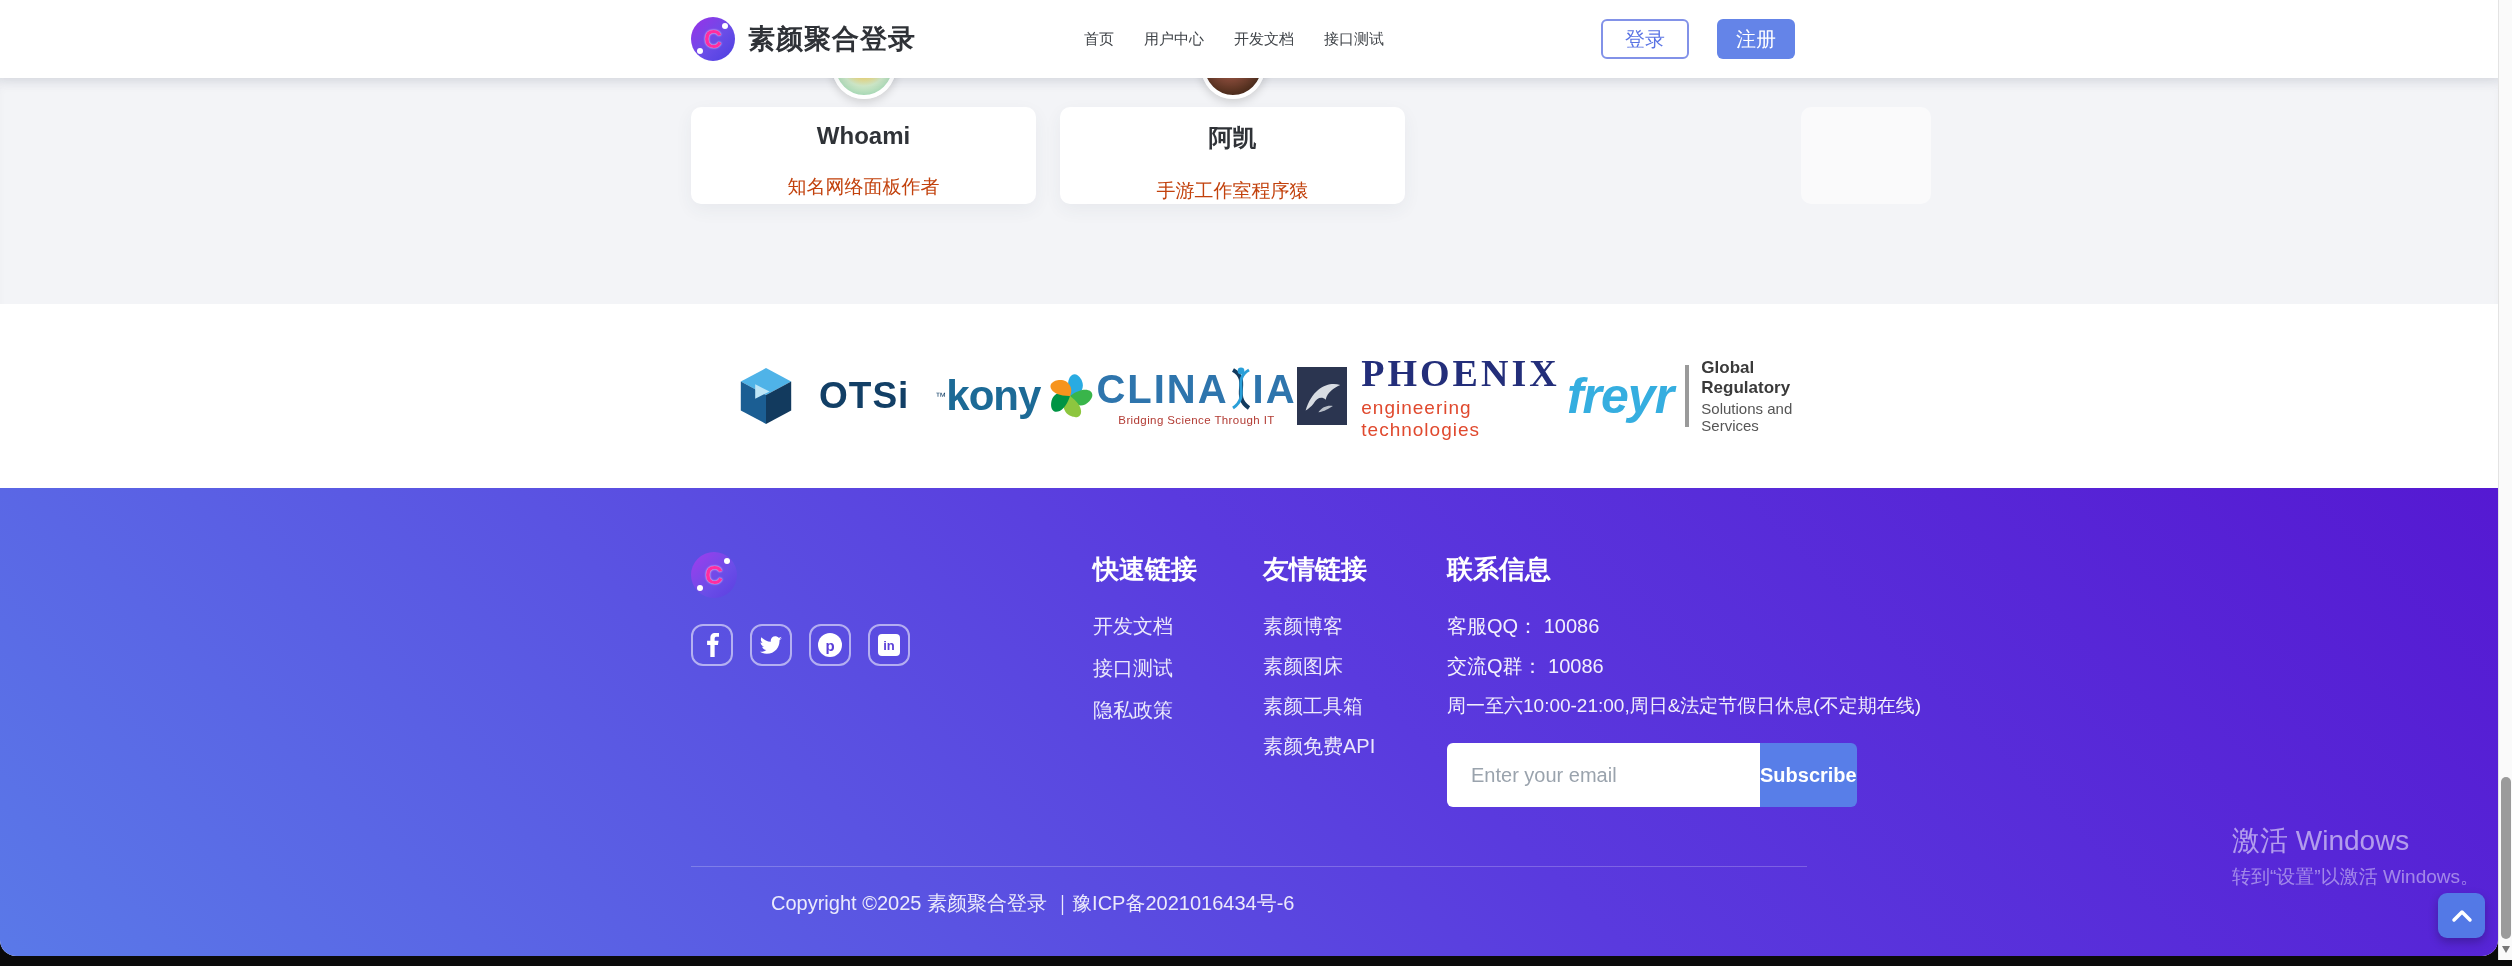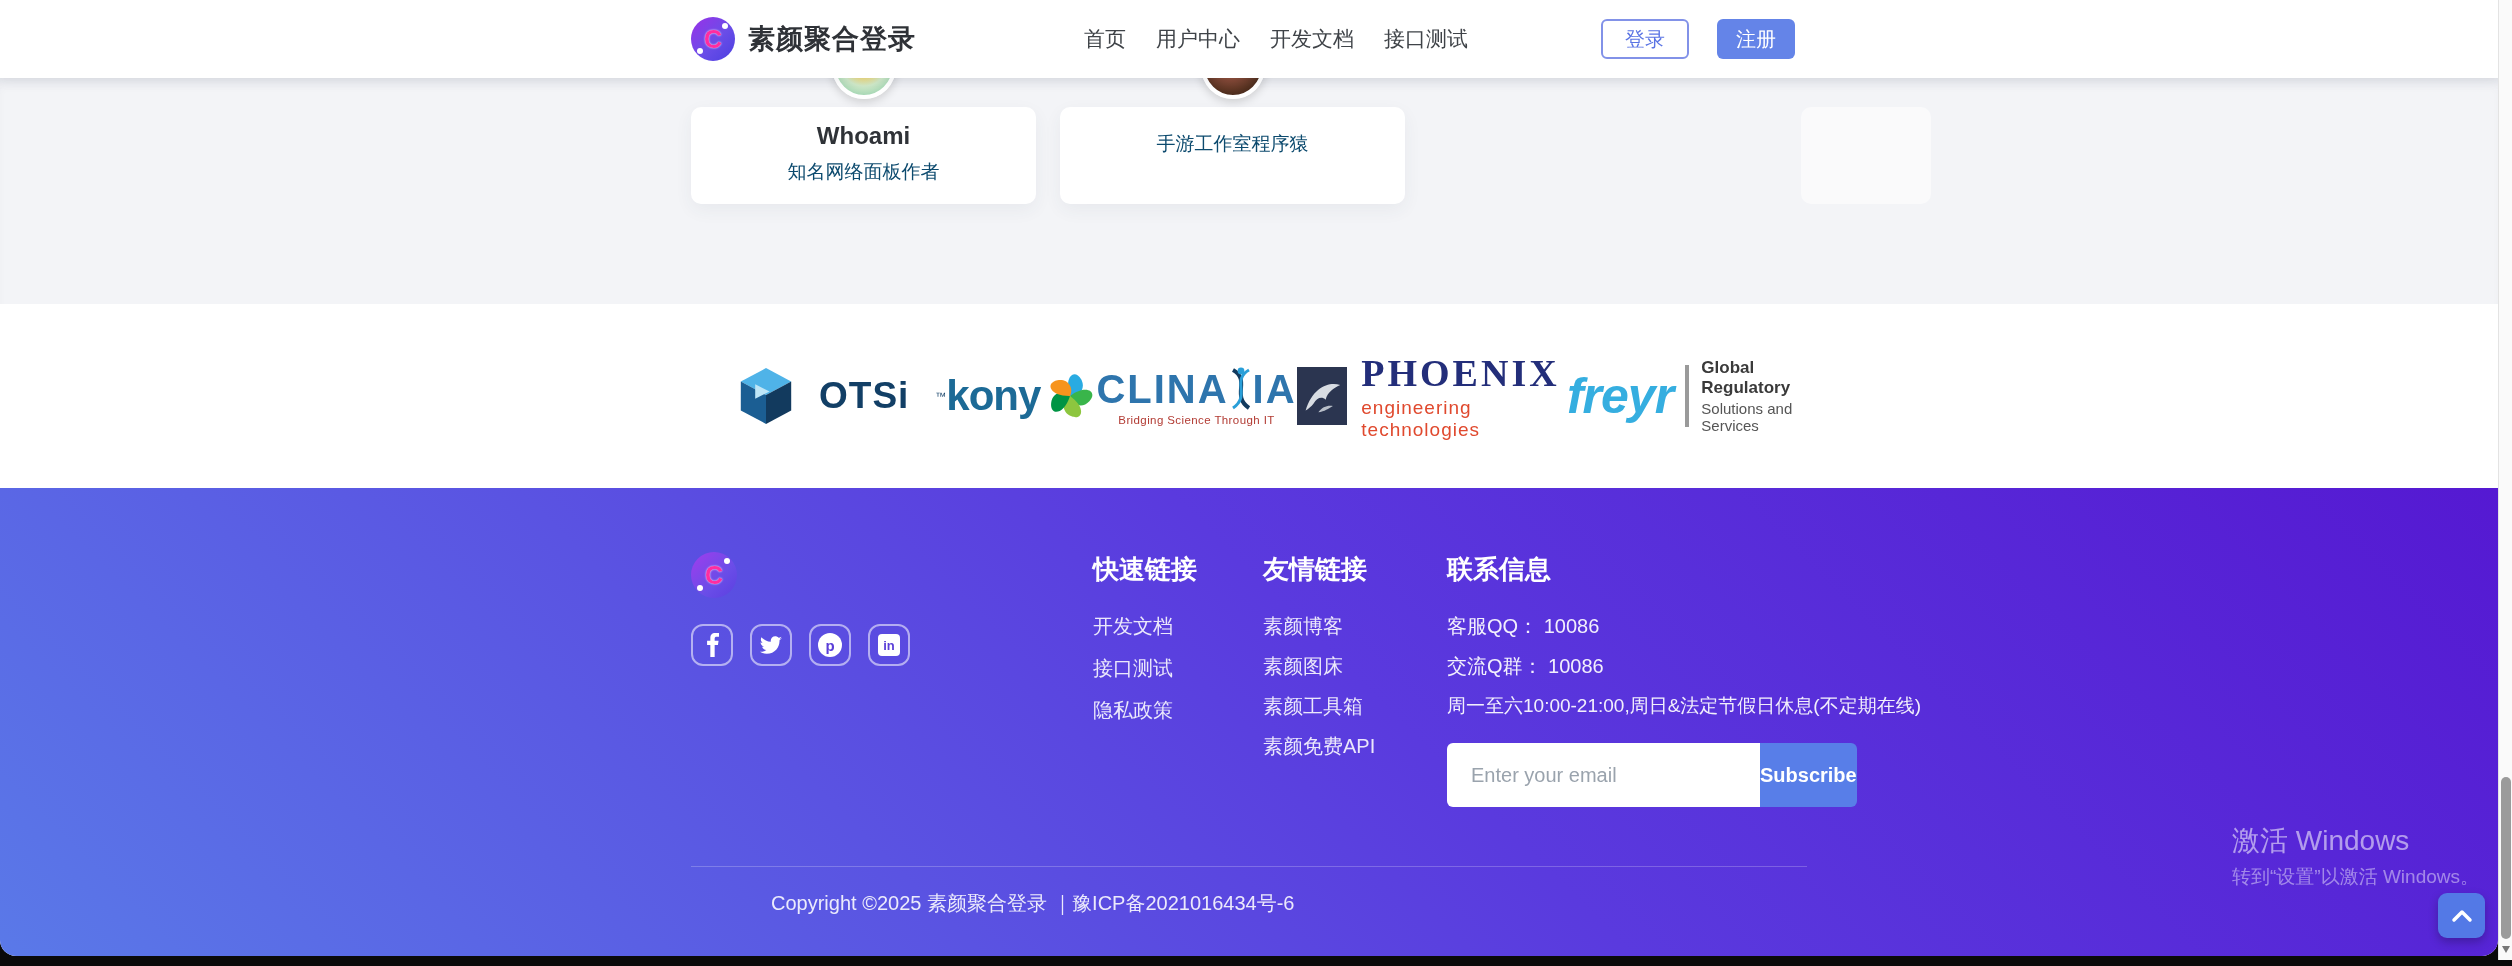--- a/index.html
+++ b/index.html
@@ -13,36 +13,36 @@
   .header { position:absolute; top:0; left:0; width:100%; height:78px; background:#fff; z-index:30; box-shadow:0 2px 12px rgba(40,50,80,.08); }
   .header .wrap { display:flex; align-items:center; }
   .brand { display:flex; align-items:center; gap:13px; }
   .logo-badge { width:44px; height:44px; border-radius:50%; background:linear-gradient(135deg,#9b30e8 0%,#6a4de8 55%,#4b3fe0 100%); display:flex; align-items:center; justify-content:center; position:relative; }
   .logo-badge .c { color:#ff2da0; font-size:25px; font-weight:800; text-shadow:0 0 2px #fff; }
   .logo-badge::before, .logo-badge::after { content:""; position:absolute; width:6px; height:6px; background:#fff; border-radius:50%; }
   .logo-badge::before { top:6px; right:7px; }
   .logo-badge::after { bottom:7px; left:6px; }
   .brand-title { font-size:27px; font-weight:700; color:#2f3237; letter-spacing:1px; }
   .nav { display:flex; gap:30px; margin-left:168px; }
-  .nav-item { font-size:21px; color:#3f4348; cursor:pointer; }
+  .nav-item { font-size:15px; color:#3f4348; cursor:pointer; }
   .auth { margin-left:auto; display:flex; gap:28px; align-items:center; padding-right:12px; }
   .btn-login { width:88px; height:40px; background:#fff; border:2px solid #8292e8; border-radius:6px; color:#5a74e4; font-size:20px; cursor:pointer; }
   .btn-register { width:78px; height:40px; background:#6484e8; border:none; border-radius:6px; color:#fff; font-size:20px; cursor:pointer; }
 
   
   .cards-band { position:absolute; top:78px; left:0; width:100%; height:226px; background:#f3f4f7; box-shadow:inset 0 10px 14px -8px rgba(40,50,80,.10); }
   .cards-band .wrap { padding-top:29px; }
   .card-row { display:flex; gap:24px; }
   .card { width:345px; height:97px; background:#fff; border-radius:10px; box-shadow:0 6px 18px rgba(50,60,90,.06); text-align:center; position:relative; padding-top:15px; }
   .avatar { position:absolute; top:-72px; left:50%; transform:translateX(-50%); width:64px; height:64px; border-radius:50%; border:4px solid #fff; box-shadow:0 3px 10px rgba(0,0,0,.16); }
   .avatar.a1 { background:radial-gradient(circle at 50% 42%, #f5d264 0 28%, #cfe8c8 55%, #7ac5a0 100%); }
   .avatar.a2 { background:linear-gradient(135deg,#ececf0 0%,#8a8a93 45%,#1d1d23 100%); }
   .avatar.a3 { background:radial-gradient(circle at 45% 38%, #9a5340 0 30%, #53301f 70%, #2a1712 100%); }
   .card-name { font-size:24px; font-weight:700; color:#2f3237; }
-  .card-desc { margin-top:9px; font-size:19px; color:#0c4a6e; }
+  .card-desc { margin-top:24px; font-size:19px; color:#c2410c; }
   .card.partial { position:absolute; left:1110px; top:29px; width:130px; background:rgba(255,255,255,.55); box-shadow:none; }
 
   
   .logos-band { position:absolute; top:304px; left:0; width:100%; height:184px; background:#fff; }
   .logos-band .wrap { display:flex; align-items:center; justify-content:space-between; padding:0 48px; }
   .plogo { display:flex; align-items:center; }
   .otsi { gap:26px; }
   .otsi-text { font-size:37px; font-weight:800; color:#123f66; letter-spacing:1px; }
   .otsi-tm { font-size:11px; color:#123f66; vertical-align:baseline; }
   .kony { gap:4px; }
@@ -128,20 +128,21 @@
     <div class="cards-band">
       <div class="wrap">
         <div class="card-row">
           <div class="card">
             <div class="avatar a1"></div>
             <div class="card-name">Whoami</div>
             <div class="card-desc">知名网络面板作者</div>
           </div>
           <div class="card">
             <div class="avatar a3"></div>
+            <div class="card-name">阿凯</div>
             <div class="card-desc">手游工作室程序猿</div>
           </div>
         </div>
         <div class="card partial"></div>
       </div>
     </div>
 
     <div class="logos-band">
       <div class="wrap">
         <div class="plogo otsi">

